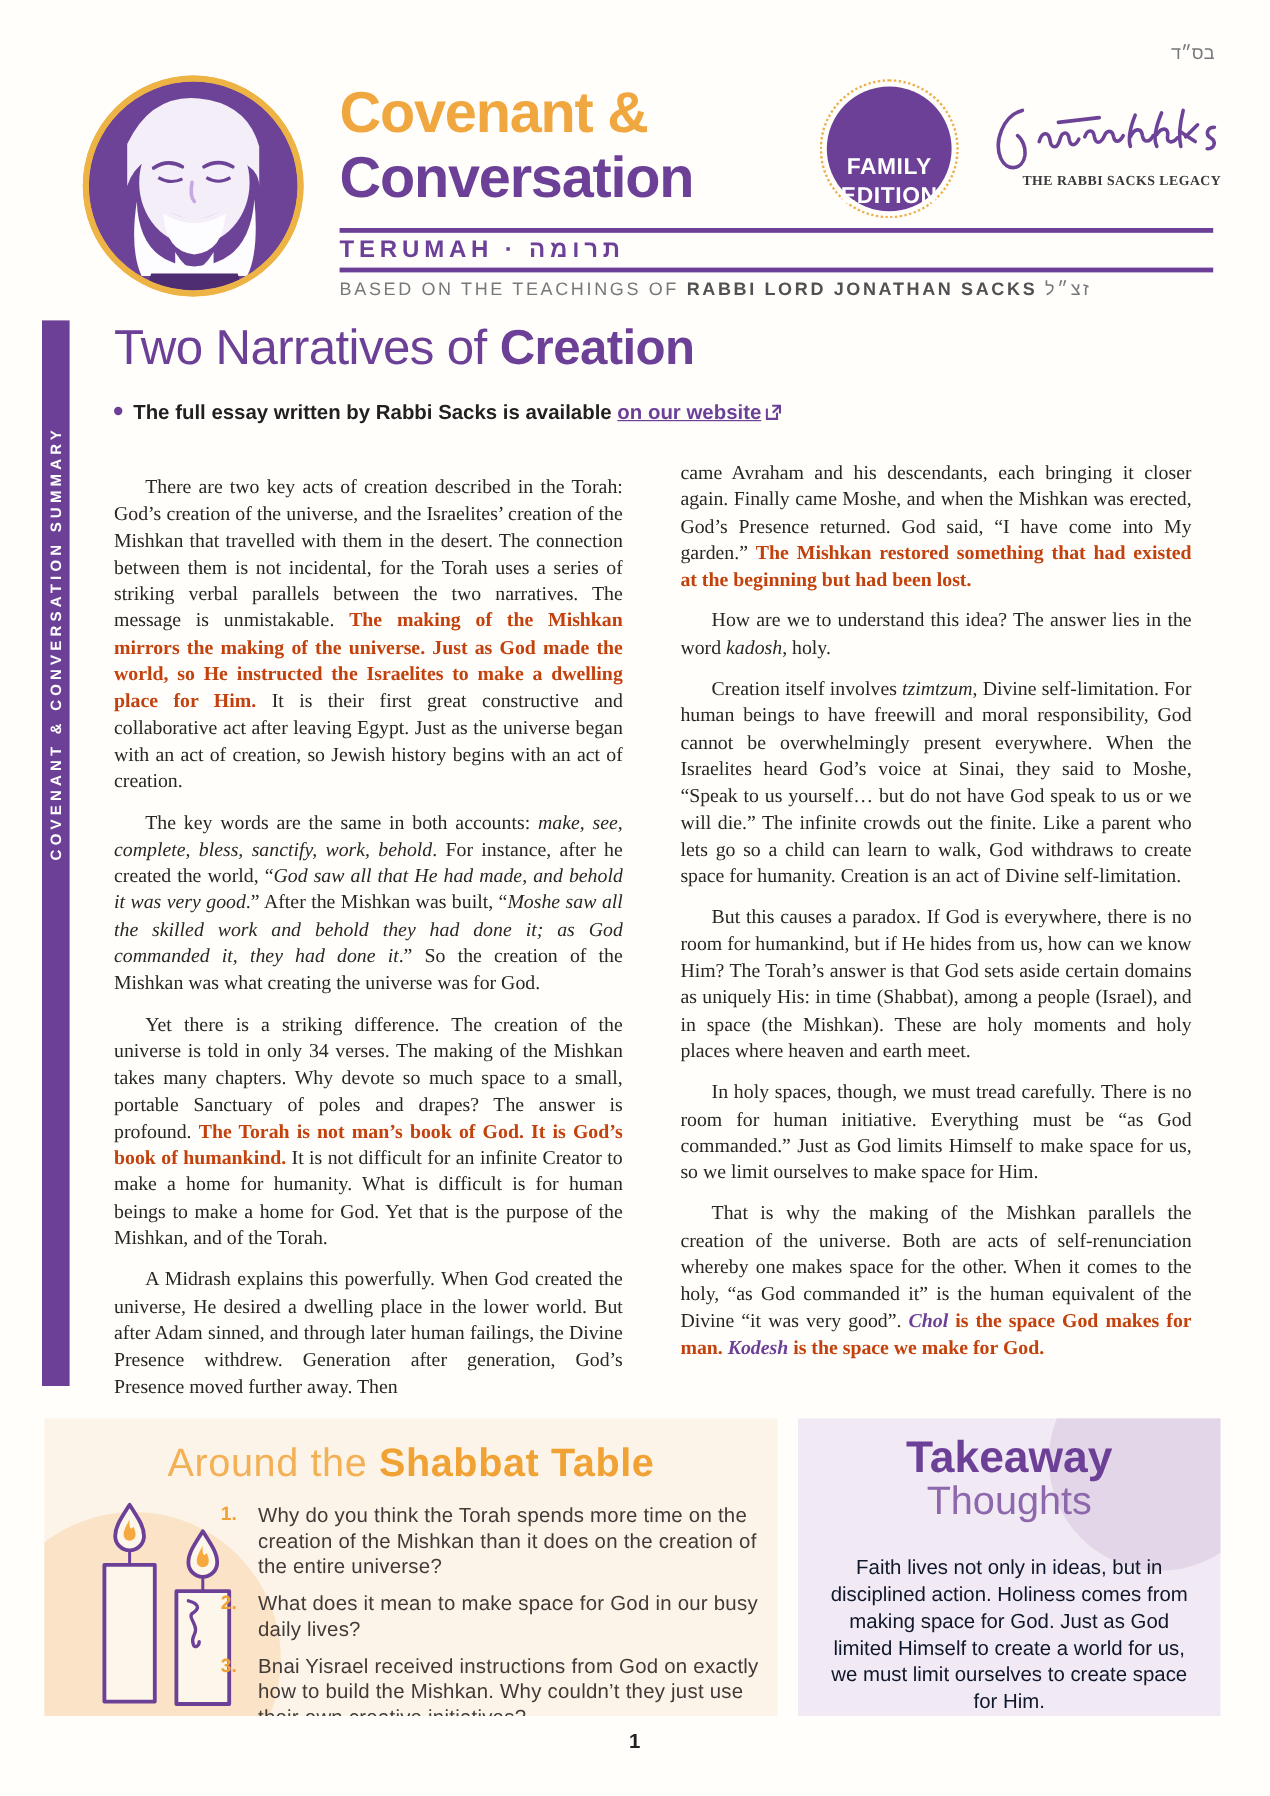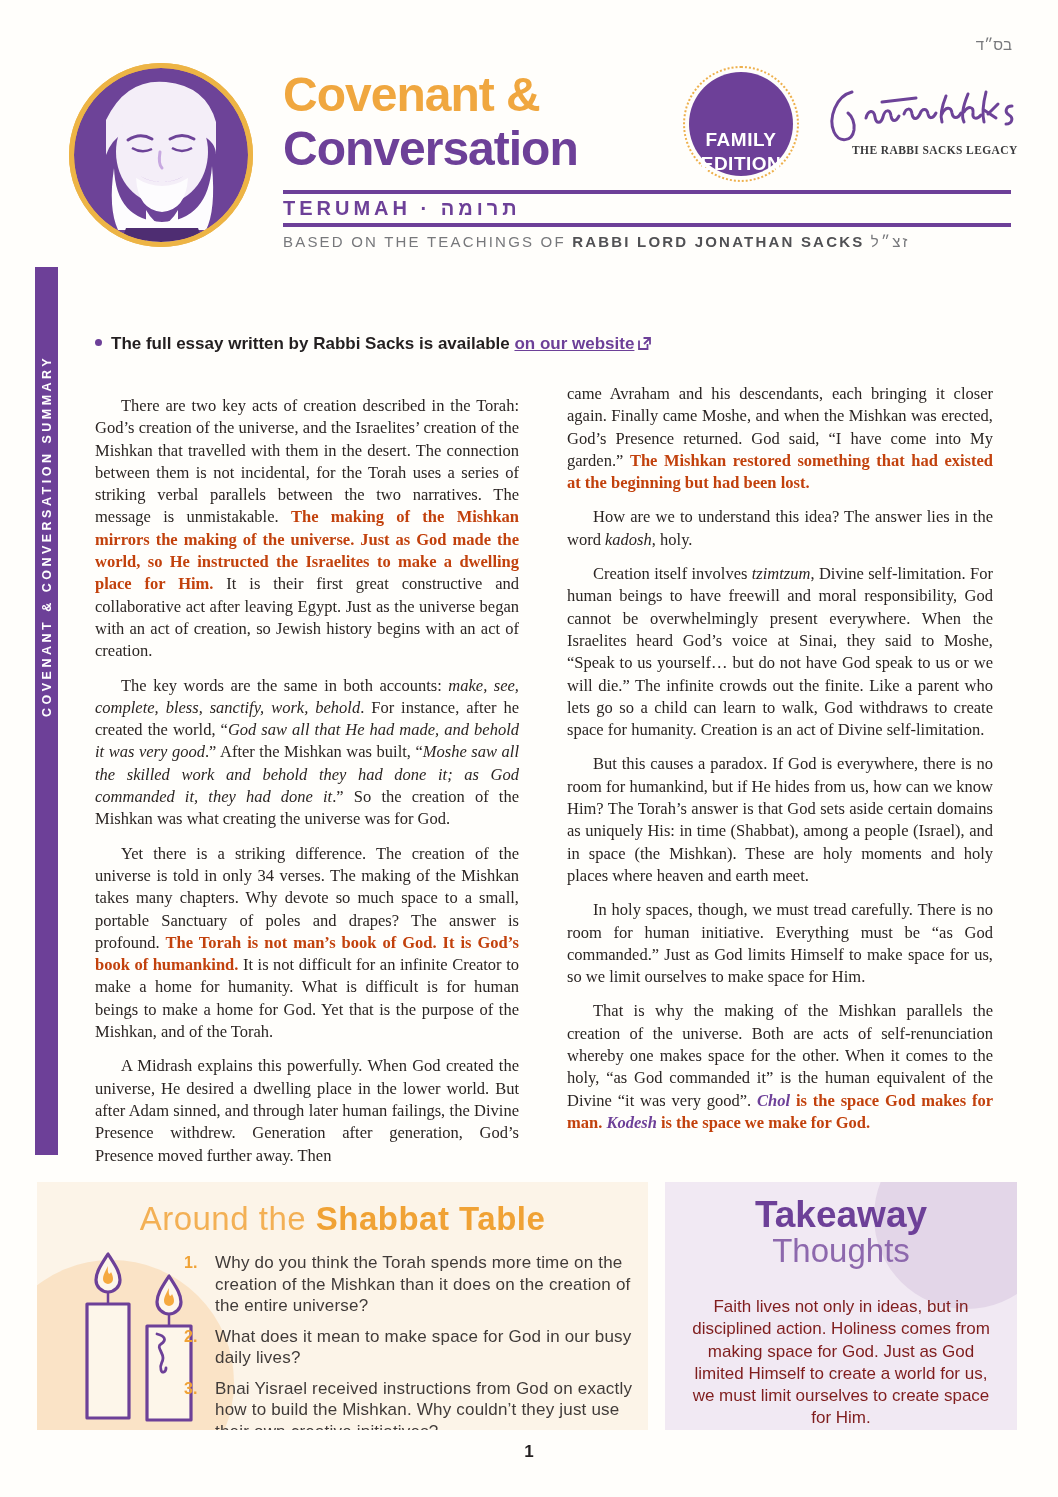--- a/index.html
+++ b/index.html
@@ -72,21 +72,21 @@
   .q-text{font-size:17px;line-height:21.5px;color:#403b39;letter-spacing:0.2px;}
   
   .takeaway{position:absolute;left:665px;top:1182px;width:352px;height:248px;
     background:#f1e9f3;overflow:hidden;}
   .lav-circle{position:absolute;right:-42px;top:-58px;width:185px;height:185px;
     border-radius:50%;background:#e3d6e8;}
   .tk-title{position:absolute;top:14px;left:0;right:0;text-align:center;line-height:1.02;}
   .tk-bold{font-size:37px;font-weight:800;color:#6d4098;display:block;}
   .tk-light{font-size:33px;font-weight:500;color:#8d68ad;display:block;}
   .tk-body{position:absolute;top:114px;left:22px;right:22px;text-align:center;
-    font-size:17px;line-height:22.3px;color:#7f1d1d;}
+    font-size:17px;line-height:22.3px;color:#0f172a;}
   
   .pageno{position:absolute;top:1442px;left:0;width:100%;text-align:center;
     font-weight:800;font-size:17px;color:#231f20;}
 </style>
 </head>
 <body>
 
 <div class="page">
 
   <div class="bsd">בס״ד</div>
@@ -148,20 +148,21 @@
         <path d="M186,20 c-6,0 -8,6 -3,9 c5,3 3,9 -3,9"></path>
       </g>
     </svg>
     <div class="logo-sub">THE RABBI SACKS LEGACY</div>
   </div>
 
   <div class="sidebar">
     <div class="sidebar-text">COVENANT &amp; CONVERSATION SUMMARY</div>
   </div>
 
+  <h1 class="article-title"><span>Two Narratives of </span><b>Creation</b></h1>
 
   <div class="note">
     <span class="note-bullet"></span><span>The full essay written by Rabbi Sacks is available </span><a class="note-link"><span>on our website</span><svg width="13" height="13" viewBox="0 0 13 13">
           <path d="M1,3.5 L1,12 L9.5,12 L9.5,7" stroke="#6d4098" stroke-width="1.8" fill="none"></path>
           <path d="M5.5,1 L12,1 L12,7.5 M12,1 L6,7" stroke="#6d4098" stroke-width="1.8" fill="none"></path>
         </svg></a>
   </div>
 
   <div class="col col-left">
       <p class="bp ind"><span class="s-plain">There are two key acts of creation described in the Torah: God’s creation of the universe, and the Israelites’ creation of the Mishkan that travelled with them in the desert. The connection between them is not incidental, for the Torah uses a series of striking verbal parallels between the two narratives. The message is unmistakable. </span><span class="s-bold-purple">The making of the Mishkan mirrors the making of the universe. Just as God made the world, so He instructed the Israelites to make a dwelling place for Him.</span><span class="s-plain"> It is their first great constructive and collaborative act after leaving Egypt. Just as the universe began with an act of creation, so Jewish history begins with an act of creation.</span></p>

